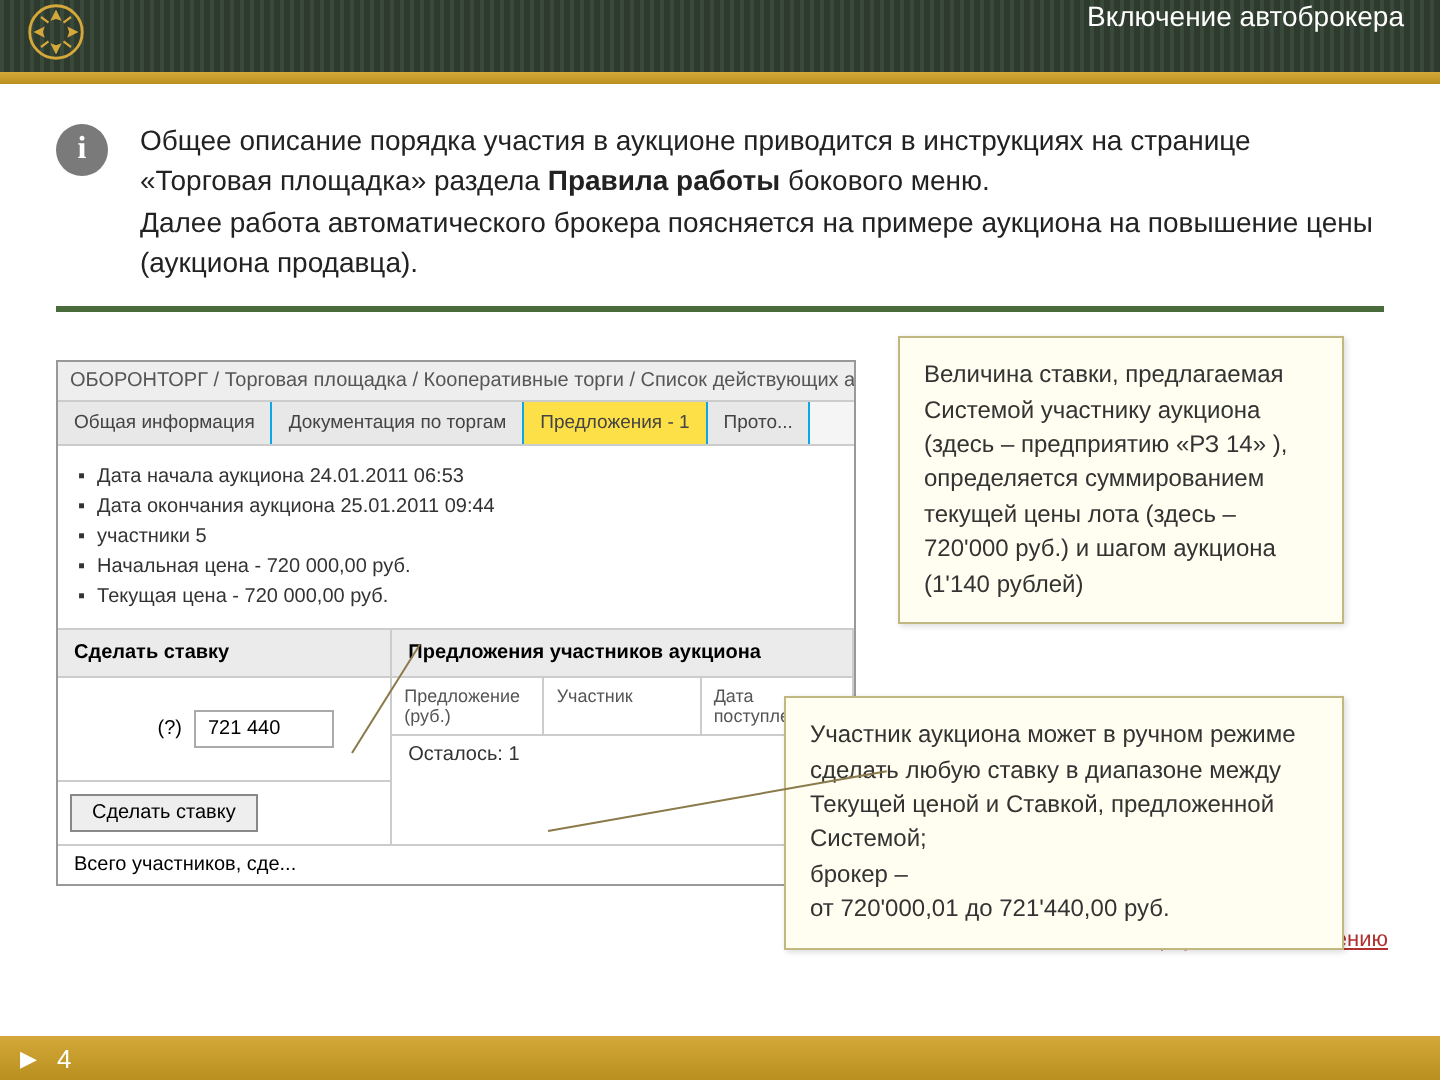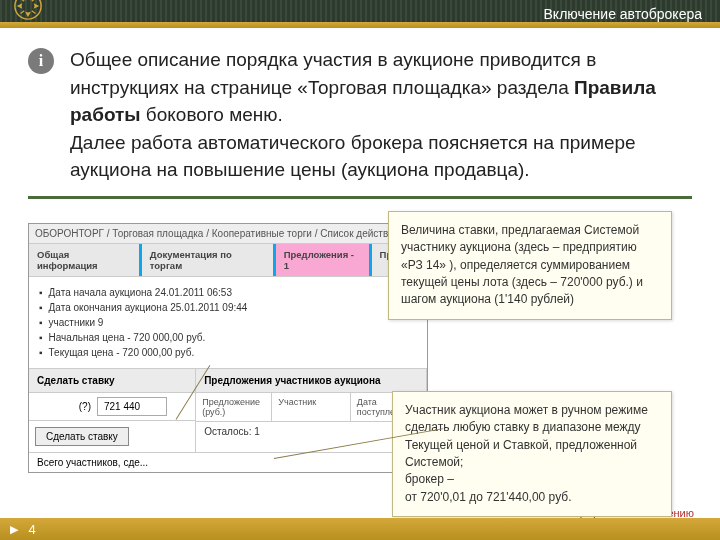--- a/index.html
+++ b/index.html
@@ -1,48 +1,48 @@
 <!DOCTYPE html>
 <html><head>
 <meta charset="utf-8">
 <style>
 *{box-sizing:border-box;margin:0;padding:0}
 body{width:720px;height:540px;font-family:Arial,sans-serif;background:#fff;position:relative;overflow:hidden}
-.header{height:22px;background:#2d3a2d;background-image:repeating-linear-gradient(90deg,#3a4a3a 0,#3a4a3a 2px,#2d3a2d 2px,#2d3a2d 5px);display:flex;align-items:flex-end;padding:0 18px 0 12px}
+.header{height:36px;background:#2d3a2d;background-image:repeating-linear-gradient(90deg,#3a4a3a 0,#3a4a3a 2px,#2d3a2d 2px,#2d3a2d 5px);display:flex;align-items:flex-start;padding:0 18px 0 12px}
 .logo{width:32px;height:32px;display:flex;align-items:center;justify-content:center}
 .logo svg{width:30px;height:30px}
 .header-title{margin-left:auto;color:#fff;font-size:14px}
 .gold-bar{height:6px;background:linear-gradient(#d4a83a,#b8901f)}
 .content{padding:18px 28px 0 28px}
 .info-row{display:flex;gap:16px;margin-bottom:12px}
 .info-icon{width:26px;height:26px;background:#7a7a7a;border-radius:50%;display:flex;align-items:center;justify-content:center;color:#fff;font-weight:bold;font-family:Georgia,serif;font-size:16px;margin-top:2px;flex-shrink:0}
-.info-text{font-size:19px;line-height:1.45;color:#222}
+.info-text{font-size:14px;line-height:1.45;color:#222}
 .green-line{height:3px;background:#4a6b3a;margin:8px 0 14px 0}
 .screenshot-area{position:relative;height:290px}
 .mock-window{position:absolute;left:0;top:10px;width:400px;border:1px solid #999;background:#fff;font-size:10px}
 .breadcrumb{background:#eee;padding:4px 6px;border-bottom:1px solid #ccc;color:#555;white-space:nowrap;overflow:hidden}
 .tabs{display:flex;border-bottom:1px solid #ccc;background:#f5f5f5}
-.tab{padding:5px 8px;border-right:3px solid #0ea5e9;font-weight:bold;color:#444;background:#e8e8e8;font-size:9.5px}
-.tab.active{background:#f9a8d4}
+.tab{padding:5px 8px;border-right:1px solid #0ea5e9;font-weight:normal;color:#444;background:#e8e8e8;font-size:9.5px}
+.tab.active{background:#fde047}
 .tab-body{padding:8px 10px}
 .tab-body ul{list-style:none}
 .tab-body li{font-size:10px;color:#333;padding:2px 0}
 .tab-body li::before{content:"▪";margin-right:6px;color:#333}
 .section-row{display:flex;border-top:1px solid #ccc}
 .section-cell{padding:6px 8px;font-weight:bold;background:#ebebeb;border-right:1px solid #ccc;font-size:10px}
 .bid-row{display:flex;border-top:1px solid #ccc;align-items:center}
 .bid-label{width:68px;text-align:right;padding:6px;font-size:10px}
-.bid-input{border:1px solid #aaa;padding:3px 6px;width:70px;font-size:10px;margin:4px 0}
+.bid-input{border:1px solid #aaa;padding:3px 6px;width:70px;font-size:10px;margin:16px 0}
 .btn-row{padding:6px;border-top:1px solid #ccc}
 .btn{border:1px solid #888;background:#eee;padding:3px 10px;font-size:10px}
 .part-headers{display:flex;border-top:1px solid #ccc;font-size:9px;color:#555}
 .part-headers div{padding:4px 6px;border-right:1px solid #ccc}
 .stats-row{border-top:1px solid #ccc;padding:4px 8px;font-size:10px;color:#333}
 .callout{position:absolute;background:#fffef0;border:1px solid #c0b880;padding:10px 12px;font-size:12px;line-height:1.45;color:#333;box-shadow:1px 1px 3px rgba(0,0,0,0.15)}
-.callout1{right:20px;top:-2px;width:284px}
+.callout1{right:20px;top:-2px;width:223px}
 .callout2{right:20px;top:178px;width:280px}
 .cline{position:absolute;background:#8a7a4a;height:1px}
 .cline1{left:148px;top:206px;width:64px;transform:rotate(-58deg);transform-origin:left}
 .cline2{left:246px;top:245px;width:172px;transform:rotate(-10deg);transform-origin:left}
 .footer-link{text-align:right;padding:4px 26px 2px 0;font-size:11px}
 .footer-link a{color:#b03030;text-decoration:underline}
 .footer-bar{position:absolute;bottom:0;left:0;right:0;height:22px;background:linear-gradient(#d4a83a,#b8901f);display:flex;align-items:center;padding:0 18px 0 10px}
 .play-icon{color:#fff;font-size:11px;margin-right:10px}
 .page-num{color:#fff;font-size:13px}
 .footer-text{margin-left:auto;color:#fff;font-size:12px}
@@ -78,21 +78,21 @@
       <div class="tabs">
         <div class="tab">Общая информация</div>
         <div class="tab">Документация по торгам</div>
         <div class="tab active">Предложения - 1</div>
         <div class="tab">Прото...</div>
       </div>
       <div class="tab-body">
         <ul>
           <li>Дата начала аукциона 24.01.2011 06:53</li>
           <li>Дата окончания аукциона 25.01.2011 09:44</li>
-          <li>участники    9</li>
+          <li>участники    5</li>
           <li>Начальная цена - 720 000,00 руб.</li>
           <li>Текущая цена - 720 000,00 руб.</li>
         </ul>
       </div>
       <div class="section-row">
         <div class="section-cell" style="width:42%">Сделать ставку</div>
         <div class="section-cell" style="flex:1">Предложения участников аукциона</div>
       </div>
       <div style="display:flex">
         <div style="width:42%;border-right:1px solid #ccc">
@@ -115,21 +115,21 @@
       </div>
       <div style="display:flex;border-top:1px solid #ccc">
         <div style="flex:1;padding:4px 8px;font-size:10px">Всего участников, сде...</div>
       </div>
     </div>
 
     <div class="callout callout1">Величина ставки, предлагаемая Системой участнику аукциона (здесь – предприятию «РЗ 14» ), определяется суммированием текущей цены лота (здесь – 720'000 руб.) и шагом аукциона (1'140 рублей)</div>
     <div class="callout callout2">
       <span>Участник аукциона может в ручном режиме сделать любую ставку в диапазоне между Текущей ценой и Ставкой, предложенной Системой;</span><br>
       <span>брокер –</span><br>
-      <span>от 720'0,01 до 721'440,00 руб.</span>
+      <span>от 720'000,01 до 721'440,00 руб.</span>
     </div>
     <div class="cline cline1"></div>
     <div class="cline cline2"></div>
   </div>
 </div>
 
 <div class="footer-link">
   <a href="#">Вернуться к Оглавлению</a>
 </div>
 

